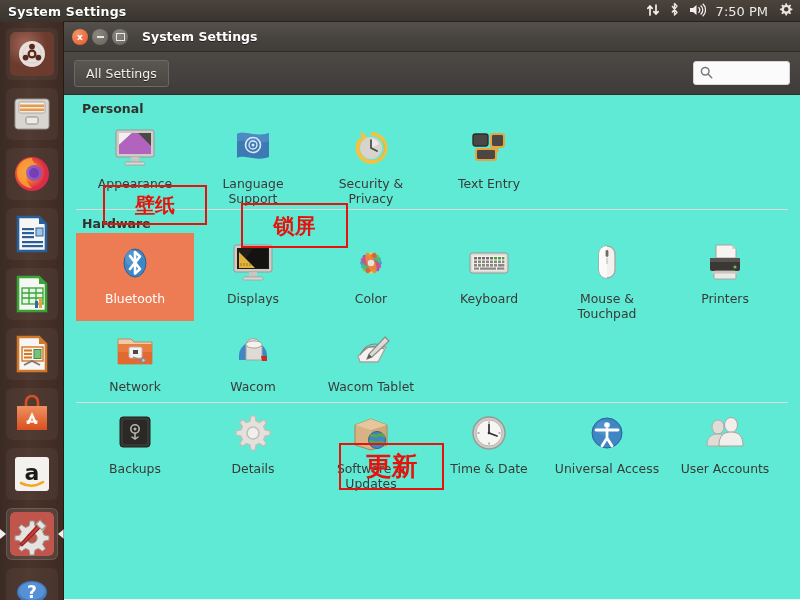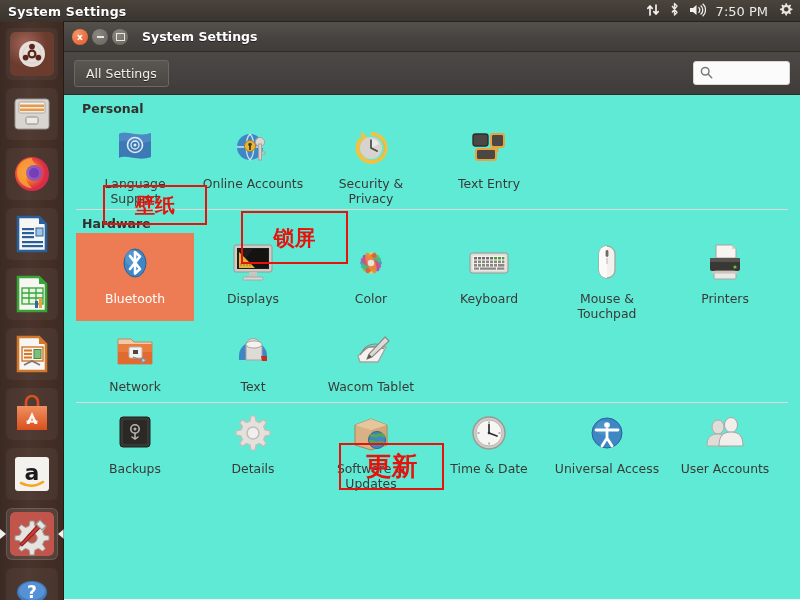--- a/index.html
+++ b/index.html
@@ -135,21 +135,21 @@
 
   
   .anno {
     position: absolute; border: 2px solid #e8120c;
     color: #e8120c; font-weight: bold;
     display: flex; align-items: center; justify-content: center;
     background: transparent;
     font-family: "DejaVu Sans", "Liberation Sans", sans-serif;
   }
   #anno-wallpaper { left: 39px; top: 90px;  width: 104px;  height: 40px; font-size: 20px; }
-  #anno-lockscreen{ left: 177px; top: 116px; width: 107px; height: 53px; font-size: 21px; }
+  #anno-lockscreen{ left: 177px; top: 108px; width: 107px; height: 45px; font-size: 21px; }
   #anno-update    { left: 275px; top: 348px; width: 105px; height: 47px; font-size: 26px; }
 </style>
 </head>
 <body>
 
 <div id="screen">
 
   <div id="top-panel">
     <span id="panel-title">System Settings</span>
     <div id="panel-right">
@@ -333,50 +333,49 @@
         </span>
         <input id="search-input" type="text" placeholder="" style="">
       </div>
     </div>
 
     <div id="content">
 
       <div class="section-head">Personal</div>
       <div class="grid">
 
+        <div class="cell">
+          <div class="glyph">
+            <svg width="46" height="44" viewBox="0 0 46 44">
+              <rect x="4" y="3" width="38" height="27" rx="2" fill="#cfcbc6" stroke="#9b9792"></rect>
+              <rect x="7" y="6" width="32" height="21" fill="#9b4fa8"></rect>
+              <path d="M7 6 L20 6 L7 18 Z" fill="#f2eff2"></path>
+              <path d="M26 6 L39 6 L39 19 Z" fill="#4a4744"></path>
+              <path d="M7 18 L20 6 L26 6 L39 19 L39 27 L7 27 Z" fill="#b466c0" opacity=".9"></path>
+              <rect x="19" y="30" width="8" height="5" fill="#c9c5c0"></rect>
+              <rect x="13" y="35" width="20" height="3" rx="1.4" fill="#dbd7d2" stroke="#a9a5a0"></rect>
+            </svg>
+          </div>
+          <div class="cap">Appearance</div>
+        </div>
 
 
         <div class="cell">
           <div class="glyph">
             <svg width="46" height="44" viewBox="0 0 46 44">
               <path d="M7 7 C15 3 26 11 39 6 L39 30 C26 35 15 27 7 31 Z" fill="#3d7ab5"></path>
               <path d="M7 7 C15 3 26 11 39 6 L39 14 C26 19 15 11 7 15 Z" fill="#5b96cd" opacity=".55"></path>
               <circle cx="23" cy="18" r="7.5" fill="none" stroke="#dfeaf4" stroke-width="1.6"></circle>
               <circle cx="23" cy="18" r="4" fill="none" stroke="#dfeaf4" stroke-width="1.3"></circle>
               <circle cx="23" cy="18" r="1.5" fill="#dfeaf4"></circle>
             </svg>
           </div>
           <div class="cap">Language Support</div>
         </div>
 
-        <div class="cell">
-          <div class="glyph">
-            <svg width="46" height="44" viewBox="0 0 46 44">
-              <circle cx="20" cy="20" r="13" fill="#3f86c4"></circle>
-              <path d="M7 20 H33 M20 7 C25 12 25 28 20 33 C15 28 15 12 20 7" stroke="#cfe2f2" stroke-width="1.3" fill="none"></path>
-              <circle cx="20" cy="19" r="5.5" fill="#e7b53a" stroke="#a87f1f"></circle>
-              <circle cx="20" cy="17.5" r="1.8" fill="#4a3b13"></circle>
-              <rect x="19.1" y="18.5" width="1.8" height="4.5" fill="#4a3b13"></rect>
-              <circle cx="30" cy="15" r="4.6" fill="#dbd8d3" stroke="#a5a19c"></circle>
-              <rect x="28.7" y="17" width="2.8" height="16" fill="#dbd8d3" stroke="#a5a19c"></rect>
-              <rect x="31.5" y="25" width="3.4" height="2.2" fill="#dbd8d3" stroke="#a5a19c"></rect>
-            </svg>
-          </div>
-          <div class="cap">Online Accounts</div>
-        </div>
 
         <div class="cell">
           <div class="glyph">
             <svg width="46" height="44" viewBox="0 0 46 44">
               <path d="M23 5 A16 16 0 1 1 11 11 L14 14 A12 12 0 1 0 23 9 Z" fill="#f2c244"></path>
               <path d="M13 4 L13 15 L24 15 Z" fill="#f2c244"></path>
               <circle cx="23" cy="21" r="11" fill="#d7d3ce"></circle>
               <path d="M23 21 L23 12 A9 9 0 0 1 31 17 Z" fill="#eceae7"></path>
               <path d="M23 21 L23 13 M23 21 L29 24" stroke="#4a4744" stroke-width="1.7" stroke-linecap="round"></path>
               <path d="M34 12 A14 14 0 0 1 23 35 A14 14 0 0 0 36 21 Z" fill="#e8b43a" opacity=".75"></path>
@@ -538,21 +537,21 @@
 
         <div class="cell">
           <div class="glyph">
             <svg width="46" height="44" viewBox="0 0 46 44">
               <path d="M9 26 A14 14 0 0 1 37 26 L37 30 L9 30 Z" fill="#3f86c4"></path>
               <path d="M16 13 A9 11 0 0 1 32 17 L32 30 L16 30 Z" fill="#dedbd7" stroke="#a7a39e"></path>
               <ellipse cx="24" cy="14.5" rx="8" ry="3.6" fill="#f4f2ef" stroke="#a7a39e"></ellipse>
               <path d="M31 26 L37 26 L37 31 L32 31 Z" fill="#cc2b22"></path>
             </svg>
           </div>
-          <div class="cap">Text</div>
+          <div class="cap">Wacom</div>
         </div>
 
         <div class="cell">
           <div class="glyph">
             <svg width="46" height="44" viewBox="0 0 46 44">
               <path d="M10 26 L20 17 H38 L30 32 H12 Z" fill="#f4f2ef" stroke="#a7a39e" stroke-width="1.3"></path>
               <path d="M14 22 C18 14 28 12 34 16" stroke="#8a8782" stroke-width="1.1" fill="none"></path>
               <path d="M12 25 C17 16 29 14 36 19" stroke="#8a8782" stroke-width="1.1" fill="none"></path>
               <path d="M37 7 L41 11 L24 27 L19 29 L21 24 Z" fill="#dedbd7" stroke="#8a8782" stroke-width="1.1"></path>
               <path d="M19 29 L21 24 L24 27 Z" fill="#5a5752"></path>

